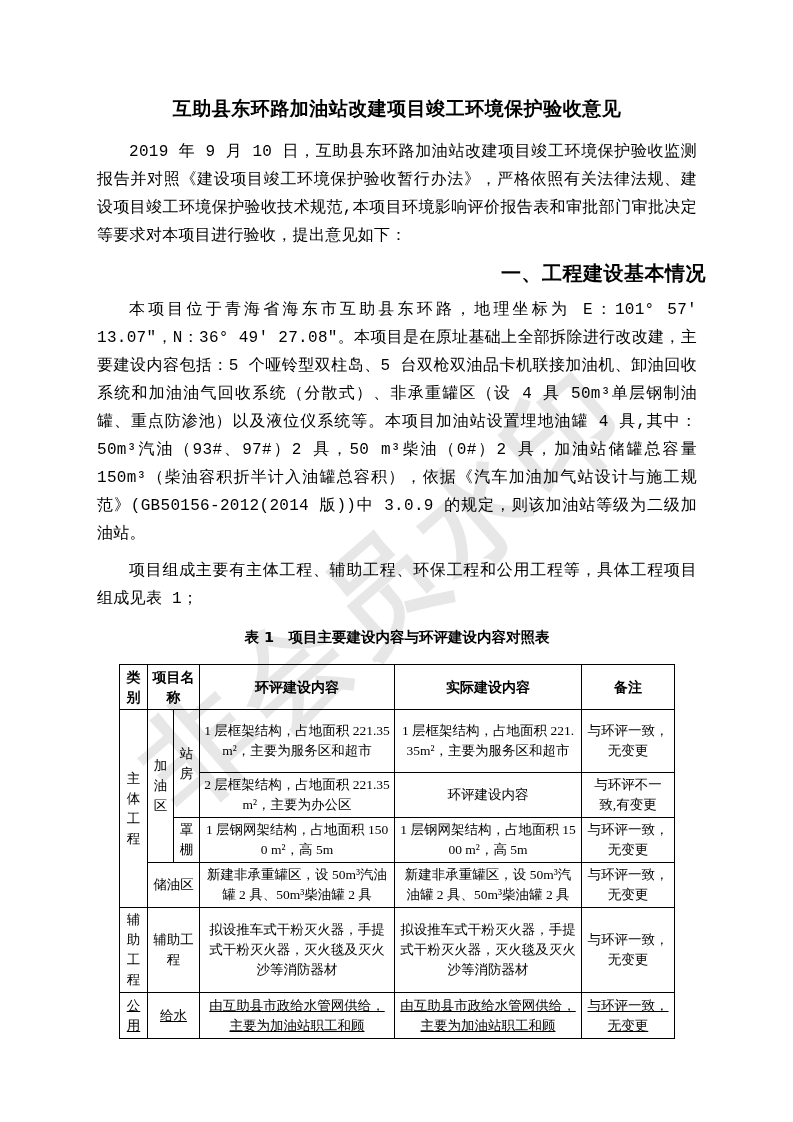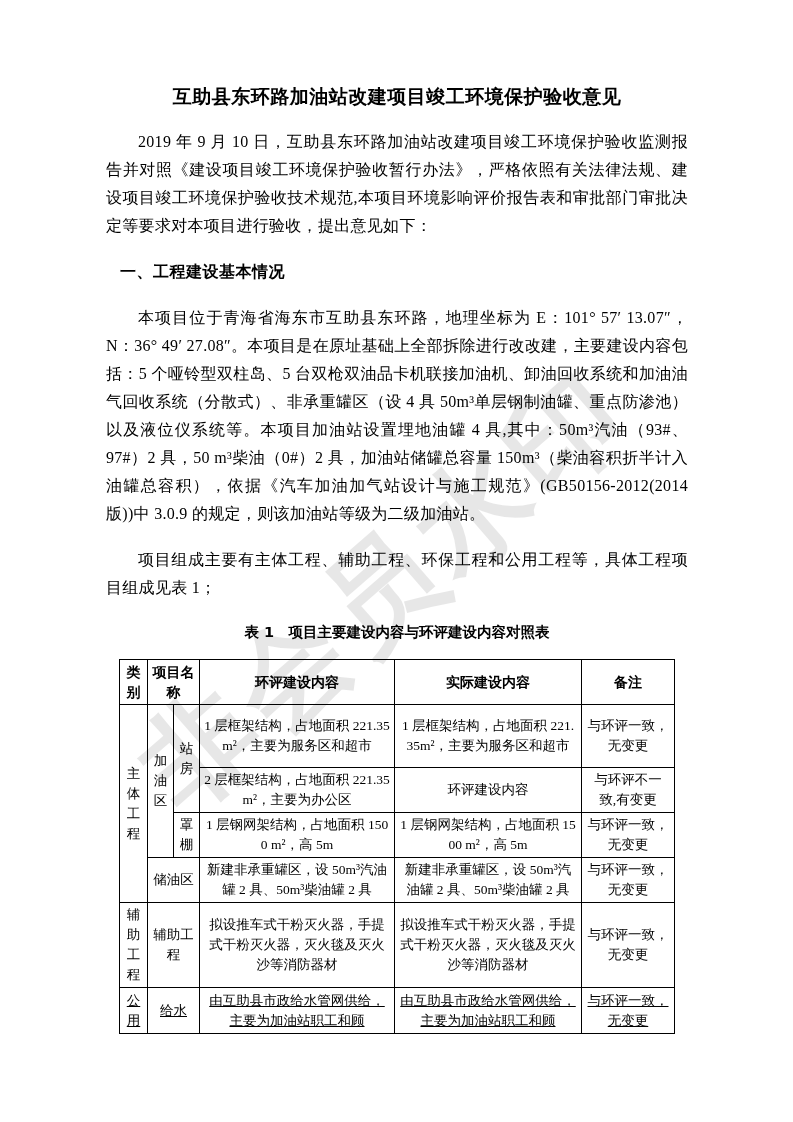--- a/index.html
+++ b/index.html
@@ -6,45 +6,47 @@
   .page {
     position:relative;
     width:793px; height:1122px;
     background:#ffffff;
     overflow:hidden;
     font-family:"Liberation Serif","DejaVu Serif",serif;
     color:#000000;
   }
   .content {
     position:absolute;
-    left:88px; top:82px; width:618px;
+    left:88px; top:94px; width:618px;
   }
   .doc-title {
     margin:0 0 16px 0;
     font-family:"DejaVu Sans","Liberation Sans",sans-serif;
     font-size:19px; font-weight:bold;
     text-align:center;
     line-height:28px;
     letter-spacing:0.5px;
   }
   p.body {
-    margin:18px;
+    margin:9px;
     font-size:16px;
     line-height:28px;
     text-align:justify;
     text-indent:2em;
     letter-spacing:0.3px;
+    font-family:Liberation Mono, monospace;
   }
   p.h2, p.h3 {
     margin:0;
     font-family:"DejaVu Sans","Liberation Sans",sans-serif;
-    font-size:16px; font-weight:bold;
+    font-size:20px; font-weight:bold;
     line-height:28px;
     text-indent:2em;
     letter-spacing:0.5px;
+    text-align:right;
   }
   p.caption {
     margin:12px 0 4px 0;
     font-family:"DejaVu Sans","Liberation Sans",sans-serif;
     font-size:14.5px; font-weight:bold;
     text-align:center;
     line-height:24px;
   }
   table.cmp {
     margin:15px auto;

